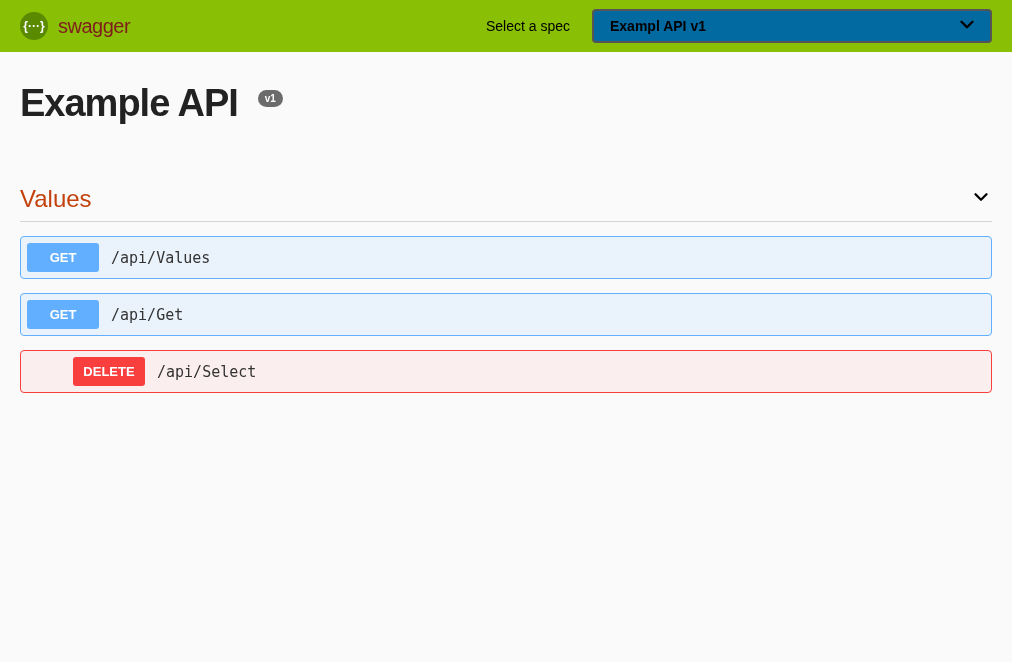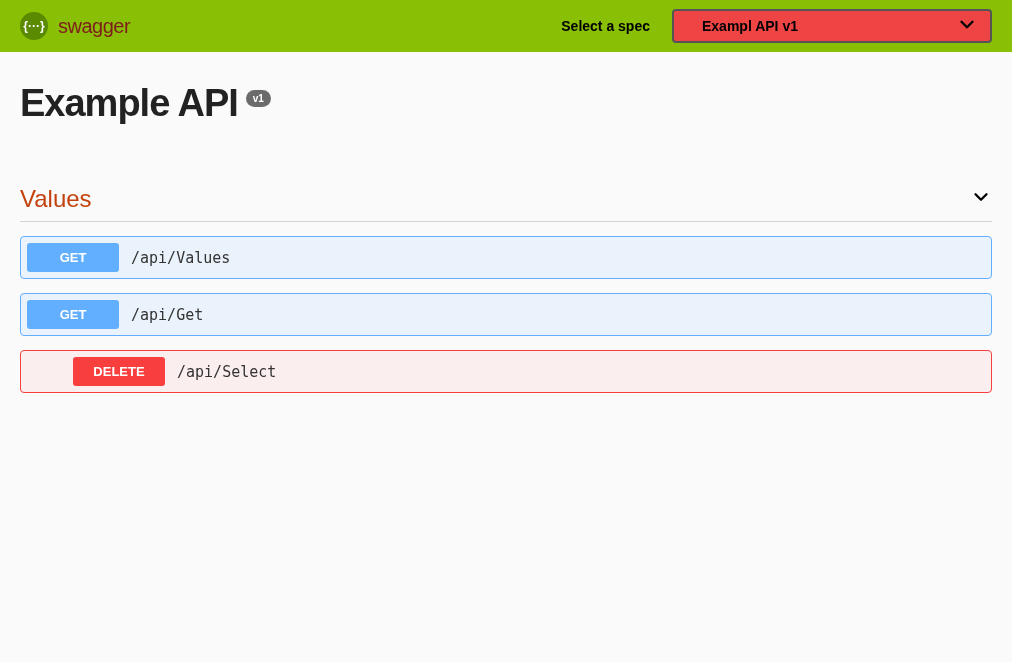--- a/index.html
+++ b/index.html
@@ -37,52 +37,52 @@
   font-weight: bold;
 }
 .brand {
   color: #7f1d1d;
   font-weight: 400;
   font-size: 20px;
   letter-spacing: -0.5px;
 }
 .spec-label {
   color: #000;
-  font-weight: 700;
+  font-weight: 400;
   font-size: 14px;
   margin-right: 10px;
   text-align: right;
 }
 .spec-select {
   position: relative;
-  background: #ef4444;
+  background: #0369a1;
   border: 2px solid #555;
   border-radius: 4px;
-  width: 320px;
+  width: 400px;
   height: 34px;
   display: flex;
   align-items: center;
-  padding: 0 28px;
+  padding: 0 16px;
   font-weight: 700;
   font-size: 14px;
   cursor: pointer;
 }
 .spec-select .chev {
   position: absolute;
   right: 12px;
   top: 50%;
   transform: translateY(-50%);
 }
 .container {
   padding: 30px 20px 20px 20px;
 }
 .title-row {
   display: flex;
   align-items: flex-start;
-  gap: 8px;
+  gap: 20px;
 }
 h1.api-title {
   font-size: 38px;
   font-weight: 800;
   color: #222;
   letter-spacing: -1px;
 }
 .version-badge {
   background: #6b6b6b;
   color: #fff;
@@ -129,21 +129,21 @@
 }
 .op-get { background: #eaf2fb; border: 1px solid #61affe; }
 .op-post { background: #e8f6f0; border: 1px solid #49cc90; }
 .op-put { background: #fbf1e6; border: 1px solid #fca130; }
 .op-delete { background: #fbeeee; border: 1px solid #f93e3e; }
 .method {
   color: #fff;
   font-weight: 700;
   font-size: 13px;
   text-align: center;
-  width: 92px;
+  width: 72px;
   padding: 7px 0;
   border-radius: 3px;
   margin-right: 12px;
 }
 .m-get { background: #61affe; }
 .m-post { background: #49cc90; }
 .m-put { background: #fca130; }
 .m-delete { background: #f93e3e; margin-left: 46px; }
 .path {
   font-family: ui-monospace, Menlo, Consolas, monospace;

